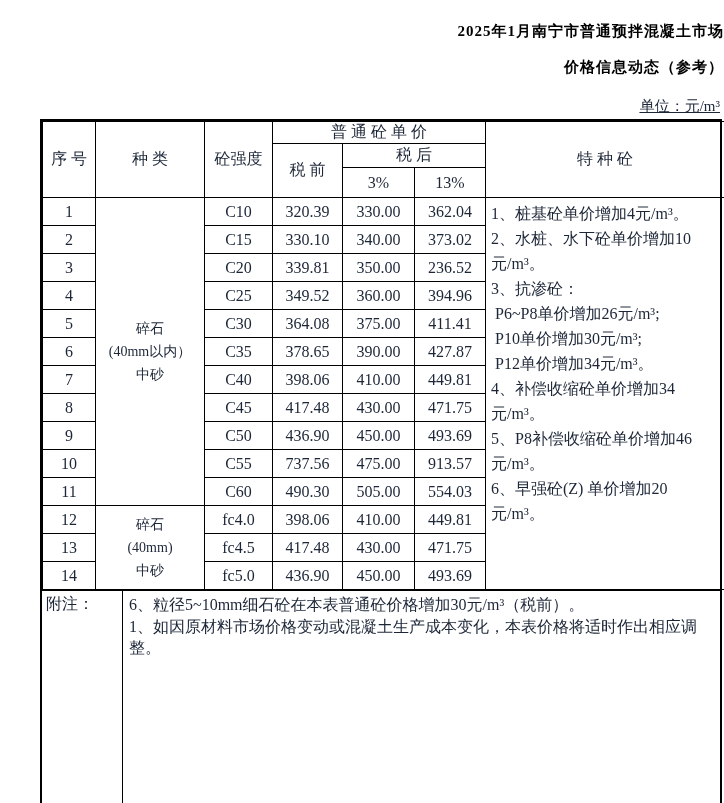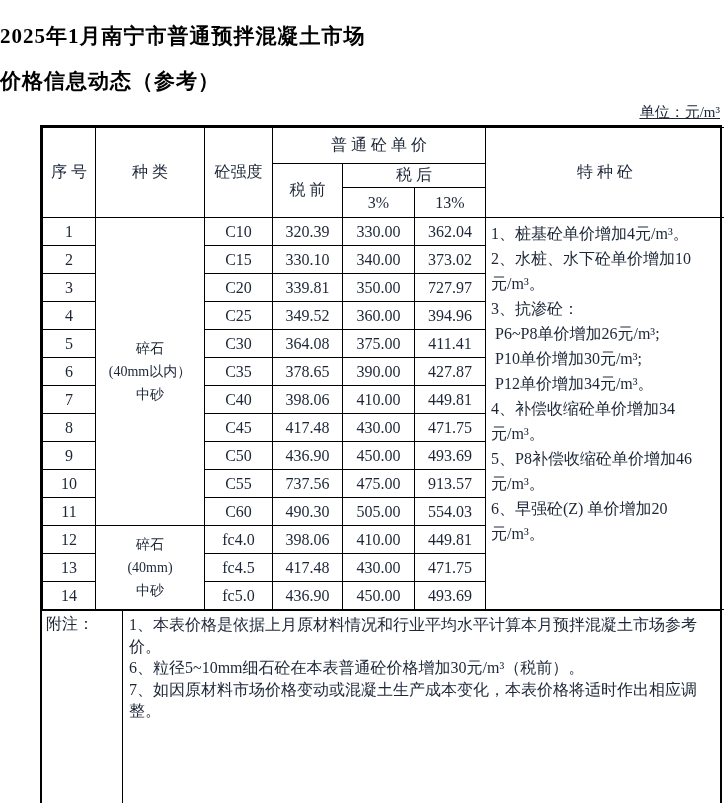--- a/index.html
+++ b/index.html
@@ -5,45 +5,45 @@
   * { box-sizing: border-box; }
   html, body { margin: 0; padding: 0; background: #ffffff; }
   body {
     width: 724px; height: 803px;
     font-family: "Liberation Serif", "DejaVu Serif", serif;
     color: #1c2637;
   }
   .page { position: relative; width: 724px; height: 803px; overflow: hidden; }
 
   .doc-title {
-    text-align: left; font-weight: bold; color: #000;
-    font-size: 21px; letter-spacing: 1px;
+    text-align: right; font-weight: bold; color: #000;
+    font-size: 15px; letter-spacing: 1px;
   }
   .title-line1 { padding-top: 22px; }
   .title-line2 { padding-top: 17px; }
 
   .unit-note {
     width: 722px; text-align: right; padding-right: 2px;
-    font-size: 15px; margin-top: 8px; text-decoration: underline;
+    font-size: 15px; margin-top: 20px; text-decoration: underline;
   }
   .unit-note span { text-decoration: underline; }
 
   .table-wrap {
     margin-left: 40px; margin-top: 3px;
     width: 682px; border: 2px solid #000;
   }
   table.price-table {
     border-collapse: collapse; table-layout: fixed; width: 100%;
   }
   .price-table th, .price-table td {
     border: 1px solid #000; text-align: center;
     font-weight: normal; font-size: 16px; padding: 0;
     overflow: hidden;
   }
-  tr.h1 th { height: 36px; }
+  tr.h1 th { height: 22px; }
   tr.h2 th { height: 24px; }
   tr.h3 th { height: 30px; }
   tr.data-row { height: 28px; }
 
   td.kind-cell { line-height: 23px; font-size: 14px; }
   td.special-cell {
     text-align: left; vertical-align: top;
     padding: 3px 4px 0 5px; font-size: 16px; line-height: 25px;
     white-space: pre-wrap;
   }
@@ -116,21 +116,21 @@
             <td>C15</td>
             <td>330.10</td>
             <td>340.00</td>
             <td>373.02</td>
           </tr>
           <tr class="data-row">
             <td>3</td>
             <td>C20</td>
             <td>339.81</td>
             <td>350.00</td>
-            <td>727.97</td>
+            <td>236.52</td>
           </tr>
           <tr class="data-row">
             <td>4</td>
             <td>C25</td>
             <td>349.52</td>
             <td>360.00</td>
             <td>394.96</td>
           </tr>
           <tr class="data-row">
             <td>5</td>
@@ -206,20 +206,19 @@
             <td>436.90</td>
             <td>450.00</td>
             <td>493.69</td>
           </tr>
         </tbody>
     </table>
 
     <div class="notes-row">
       <div class="notes-label">附注：</div>
       <div class="notes-body">
-          <div>1、本表价格是依据上月原材料情况和行业平均水平计算本月预拌混凝土市场参考价。</div>
           <div>6、粒径5~10mm细石砼在本表普通砼价格增加30元/m³（税前）。</div>
-          <div>7、如因原材料市场价格变动或混凝土生产成本变化，本表价格将适时作出相应调整。</div>
+          <div>1、如因原材料市场价格变动或混凝土生产成本变化，本表价格将适时作出相应调整。</div>
         </div>
     </div>
   </div>
 
 </div>
 
 </body></html>

